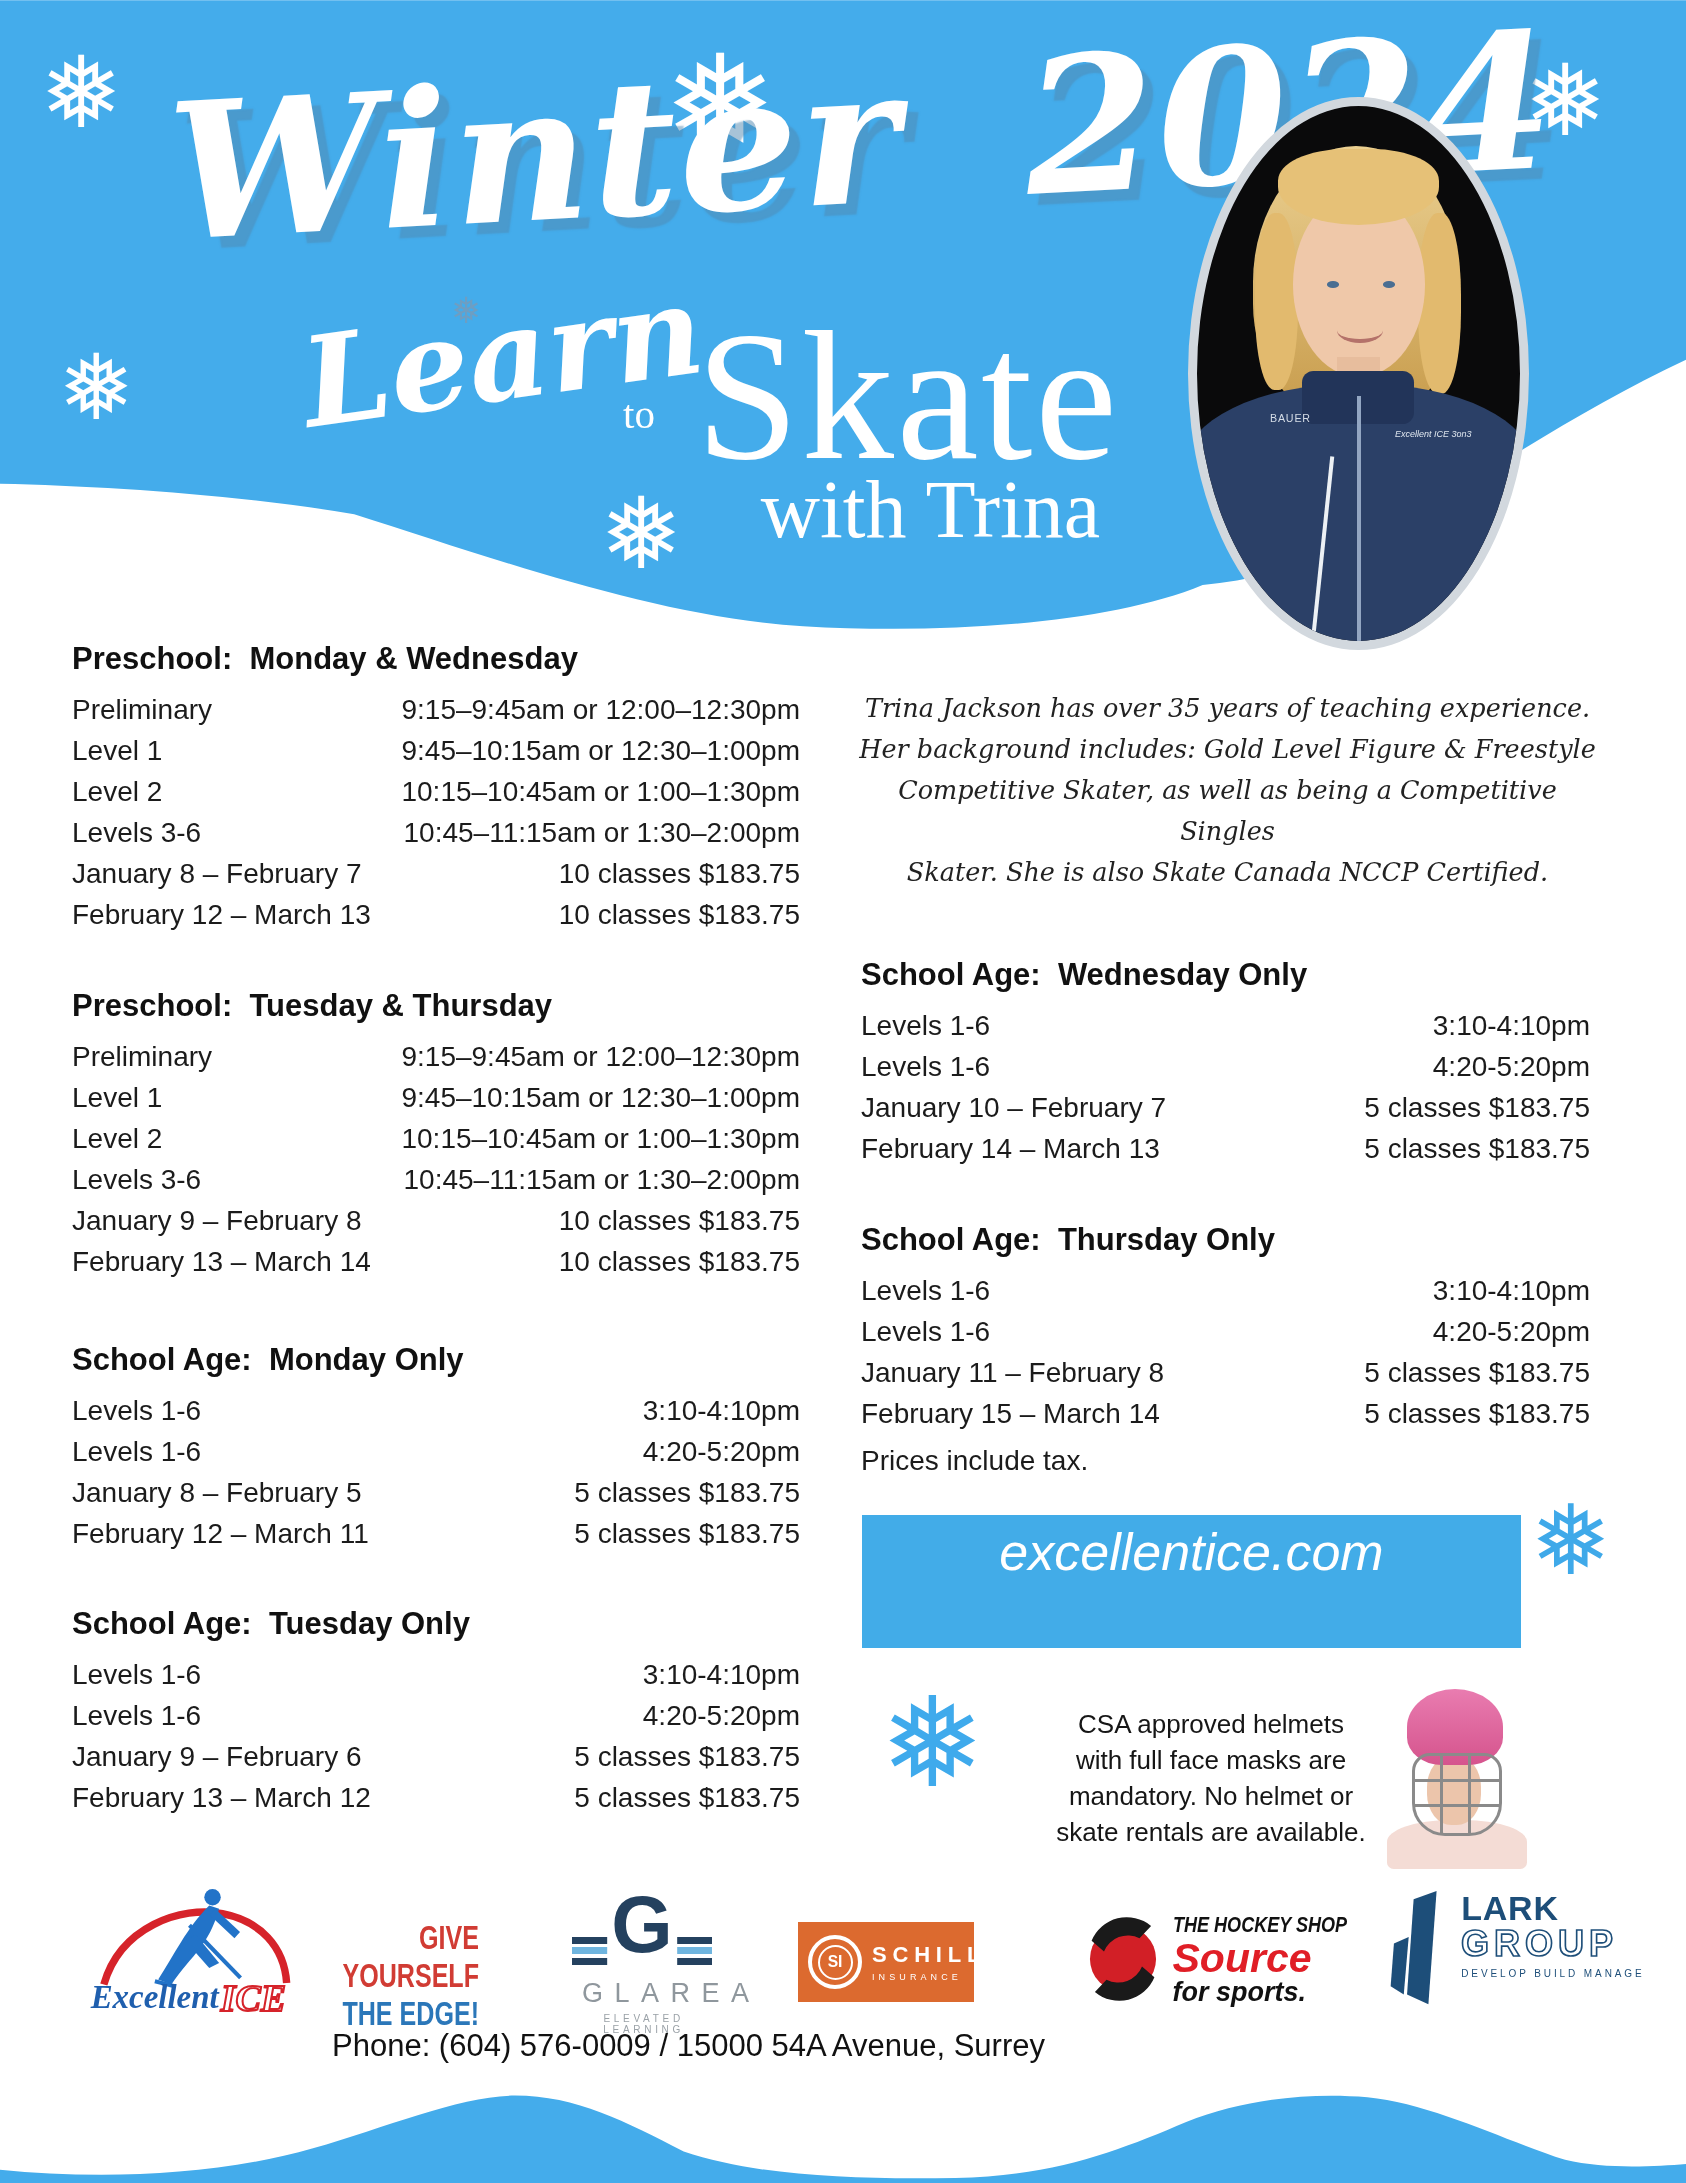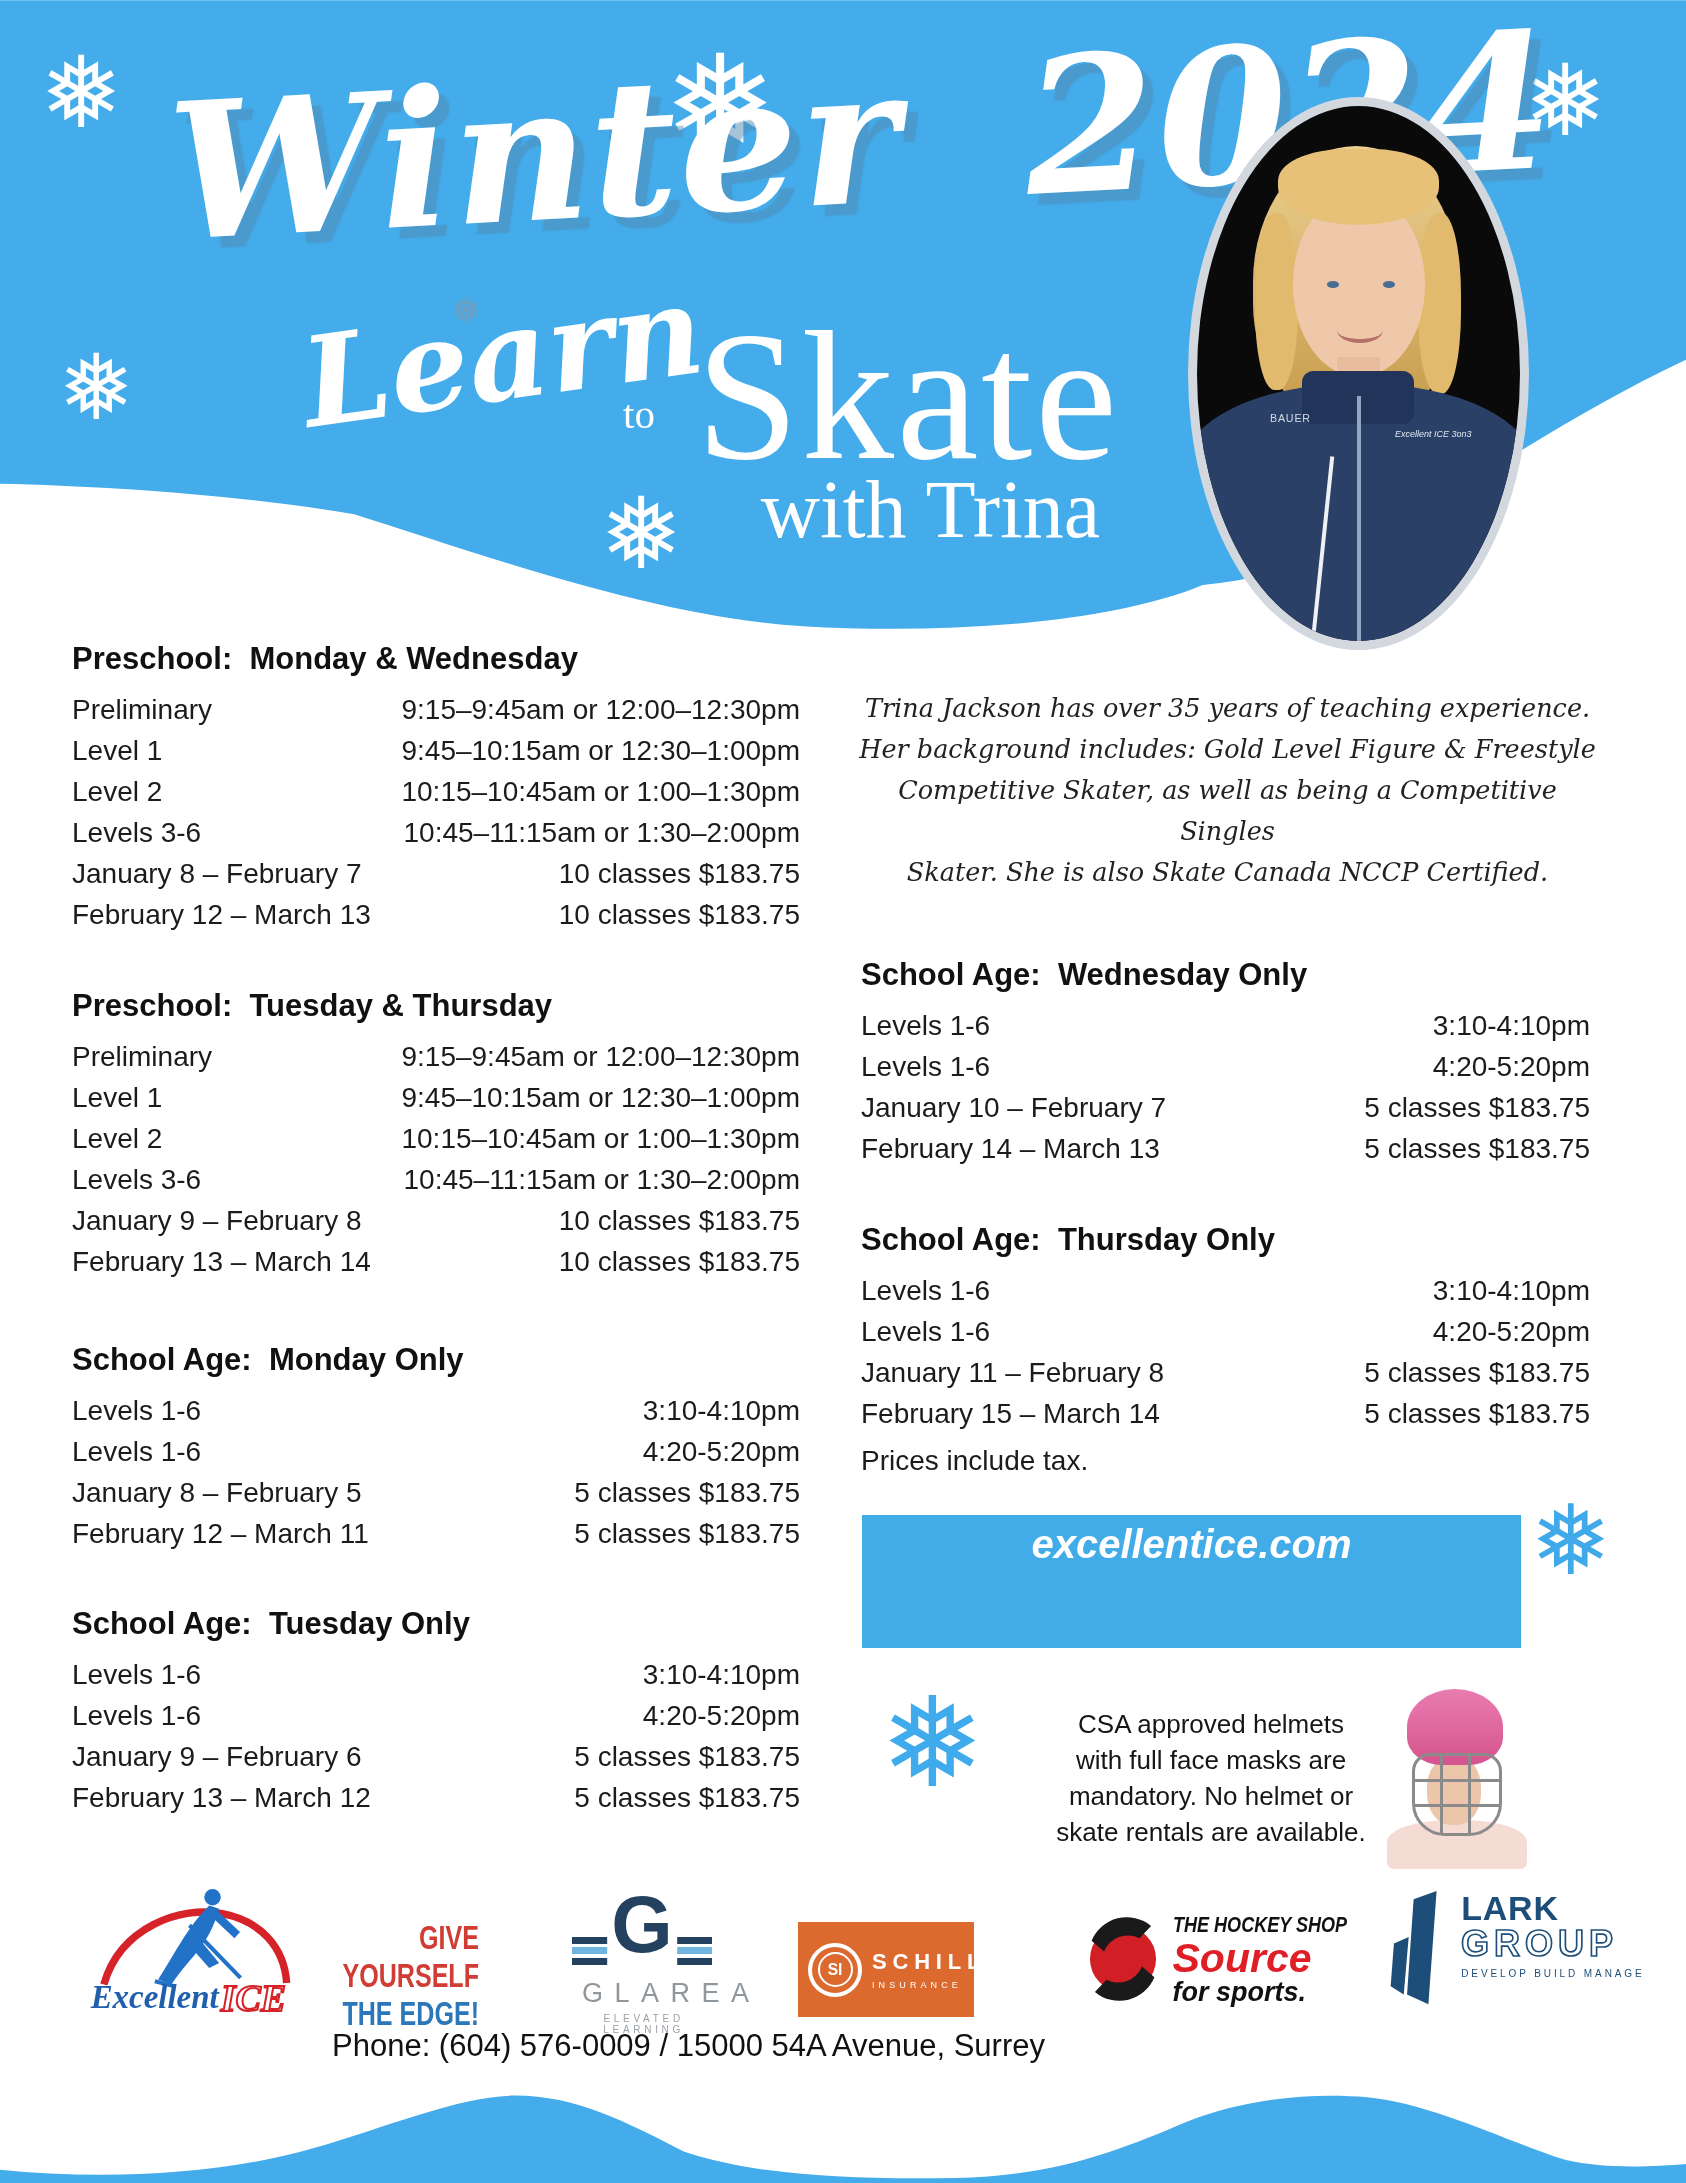--- a/index.html
+++ b/index.html
@@ -50,21 +50,21 @@
   .sec-title{font-size:31px;font-weight:bold;white-space:pre;margin-bottom:11.5px;color:#111;}
   .row{display:flex;justify-content:space-between;font-size:28px;line-height:41px;}
   .bio{position:absolute;left:857px;top:688px;width:741px;text-align:center;
        font-family:"DejaVu Serif",serif;font-style:italic;font-size:25.5px;line-height:41px;color:#222;}
   .note{position:absolute;left:861px;top:1445px;font-size:28px;}
 
   
   .banner{position:absolute;left:862px;top:1515px;width:659px;height:133px;background:#42ACE8;
           color:#fff;text-align:center;}
   .banner .l1{font-size:35px;font-weight:bold;letter-spacing:0.8px;margin-top:25px;}
-  .banner .l2{font-size:40px;font-weight:bold;font-style:italic;margin-top:6.6px;}
+  .banner .l2{font-size:52px;font-weight:normal;font-style:italic;margin-top:6.6px;}
 
   
   .csa-text{position:absolute;left:1034px;top:1706px;width:354px;text-align:center;
             font-size:26px;line-height:36px;color:#161616;}
   .child{position:absolute;left:1384px;top:1687px;width:147px;height:183px;}
   .child .shirt{position:absolute;left:3.3px;top:133px;width:140px;height:49px;background:#F4DCD5;border-radius:45% 45% 6.6px 6.6px;}
   .child .cface{position:absolute;left:43px;top:69px;width:54px;height:69px;background:#ECC5AB;border-radius:45%;}
   .child .helmet{position:absolute;left:23px;top:1.6px;width:96px;height:76px;
         background:linear-gradient(180deg,#E97CB0,#D5548D);border-radius:52% 52% 38% 38%;}
   .child .cage{position:absolute;left:28px;top:66px;width:84px;height:77px;border:3.3px solid #8a8a8a;
@@ -76,21 +76,21 @@
   .edge{position:absolute;left:290px;top:1919px;width:189px;text-align:right;line-height:1.15;}
   .edge .e1{font-size:33px;font-weight:bold;color:#D13C34;transform:scaleX(0.76);transform-origin:right;}
   .edge .e2{font-size:33px;font-weight:bold;color:#2B77B9;transform:scaleX(0.76);transform-origin:right;}
   .glarea{position:absolute;left:572px;top:1889px;width:140px;text-align:center;}
   .glarea .icon{position:relative;height:86px;}
   .glarea .stripe{position:absolute;left:0;width:140px;height:7.4px;}
   .glarea .g{position:absolute;left:50%;transform:translateX(-50%);top:-5px;background:#fff;padding:0 4.1px;
              font-size:79px;line-height:1.05;font-weight:bold;color:#24415F;}
   .glarea .nm{font-size:27px;color:#8F979D;letter-spacing:11.5px;padding-left:10px;margin-top:3.3px;}
   .glarea .tg{font-size:10px;color:#9AA1A7;letter-spacing:3.7px;padding-left:3.3px;margin-top:3.3px;}
-  .schill{position:absolute;left:798px;top:1922px;width:176px;height:95px;background:#DC6A2F;
+  .schill{position:absolute;left:798px;top:1922px;width:176px;height:80px;background:#DC6A2F;
           display:flex;align-items:center;gap:10px;padding-left:10px;box-sizing:border-box;color:#fff;}
   .schill .ring{width:46px;height:46px;border:4.1px solid #fff;border-radius:50%;display:flex;align-items:center;justify-content:center;flex:none;}
   .schill .ring .in{width:31px;height:31px;border:2.5px solid #fff;border-radius:50%;display:flex;align-items:center;justify-content:center;
           font-size:15.6px;font-weight:bold;}
   .schill .nm{font-size:22px;font-weight:bold;letter-spacing:5.8px;}
   .schill .tg{font-size:9px;letter-spacing:4.1px;margin-top:4.1px;}
   .hockey{position:absolute;left:1085px;top:1912px;display:flex;gap:11.5px;align-items:center;}
   .hockey .t1{font-size:22px;font-weight:900;font-style:italic;color:#111;transform:scaleX(0.82);transform-origin:left;white-space:nowrap;}
   .hockey .t2{font-size:41px;font-weight:900;font-style:italic;color:#E01E26;line-height:1;}
   .hockey .t3{font-size:27px;font-weight:bold;font-style:italic;color:#111;line-height:1;}

